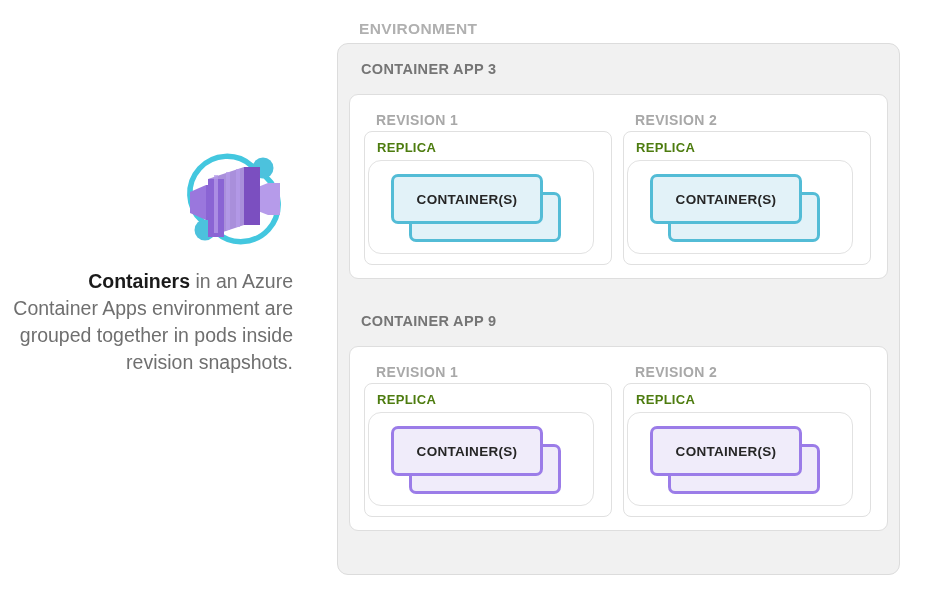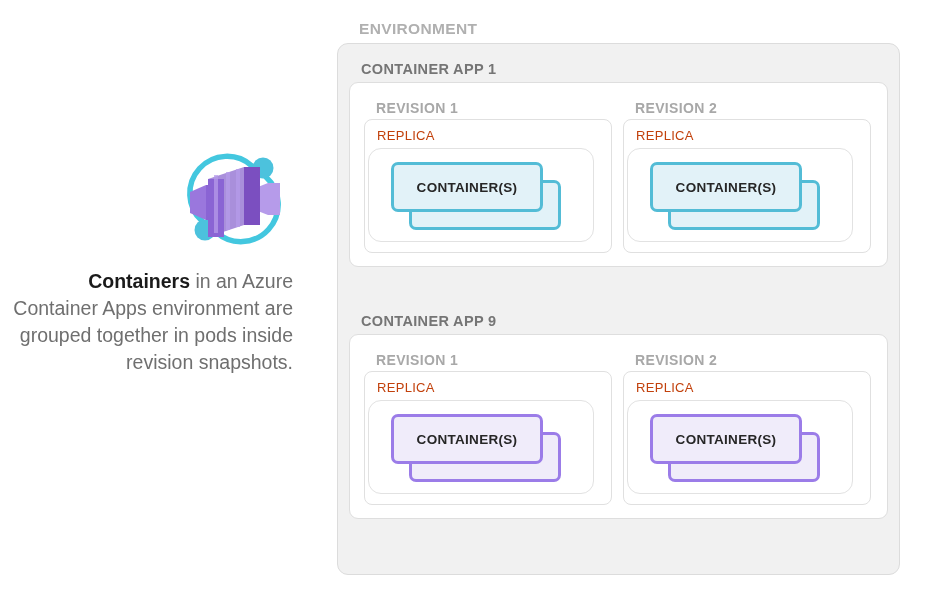--- a/index.html
+++ b/index.html
@@ -91,20 +91,21 @@
     position: absolute;
     font-size: 14.5px;
     color: #757575;
   }
   .app-box {
     position: absolute;
     box-sizing: border-box;
     background: #ffffff;
     border: 1.5px solid #dedede;
     border-radius: 9px;
+    margin-top: 12px;
   }
   #app1-label { left: 24px; top: 41px; }
   #app1-box   { left: 12px; top: 62px; width: 539px; height: 185px; }
   #app2-label { left: 24px; top: 293px; }
   #app2-box   { left: 12px; top: 314px; width: 539px; height: 185px; }
 
   
   .rev-label {
     position: absolute;
     font-size: 14px;
@@ -115,22 +116,22 @@
     box-sizing: border-box;
     background: #ffffff;
     border: 1.5px solid #e0e0e0;
     border-radius: 8px;
   }
 
   
   .replica-label {
     position: absolute;
     font-size: 13px;
-    color: #c2410c;
-    font-weight: 400;
+    color: #4d7c0f;
+    font-weight: 700;
     letter-spacing: 0.3px;
   }
   .replica-box {
     position: absolute;
     box-sizing: border-box;
     background: #ffffff;
     border: 1.5px solid #e2e2e2;
     border-radius: 13px;
   }
 
@@ -204,21 +205,21 @@
   </div>
 
 </div>
 
 <div id="diagram">
 
   <div id="environment-label" class="group-label">ENVIRONMENT</div>
 
   <div id="environment-box"></div>
 
-  <div id="app1-label" class="app-label group-label">CONTAINER APP 1</div>
+  <div id="app1-label" class="app-label group-label">CONTAINER APP 3</div>
   <div id="app1-box" class="app-box">
 
     <div class="rev-label group-label" style="left:26px; top:17px;">REVISION 1</div>
     <div class="rev-box" style="left:14px; top:36px; width:248px; height:134px;">
       <div class="replica-label" style="left:12px; top:8px;">REPLICA</div>
       <div class="replica-box" style="left:3px; top:28px; width:226px; height:94px;">
         <div class="stack teal" style="left:22px; top:13px; width:172px; height:68px;">
           <div class="card back" style="width:152px; height:50px;"></div>
           <div class="card front" style="width:152px; height:50px;">
             <span class="card-text">CONTAINER(S)</span>

